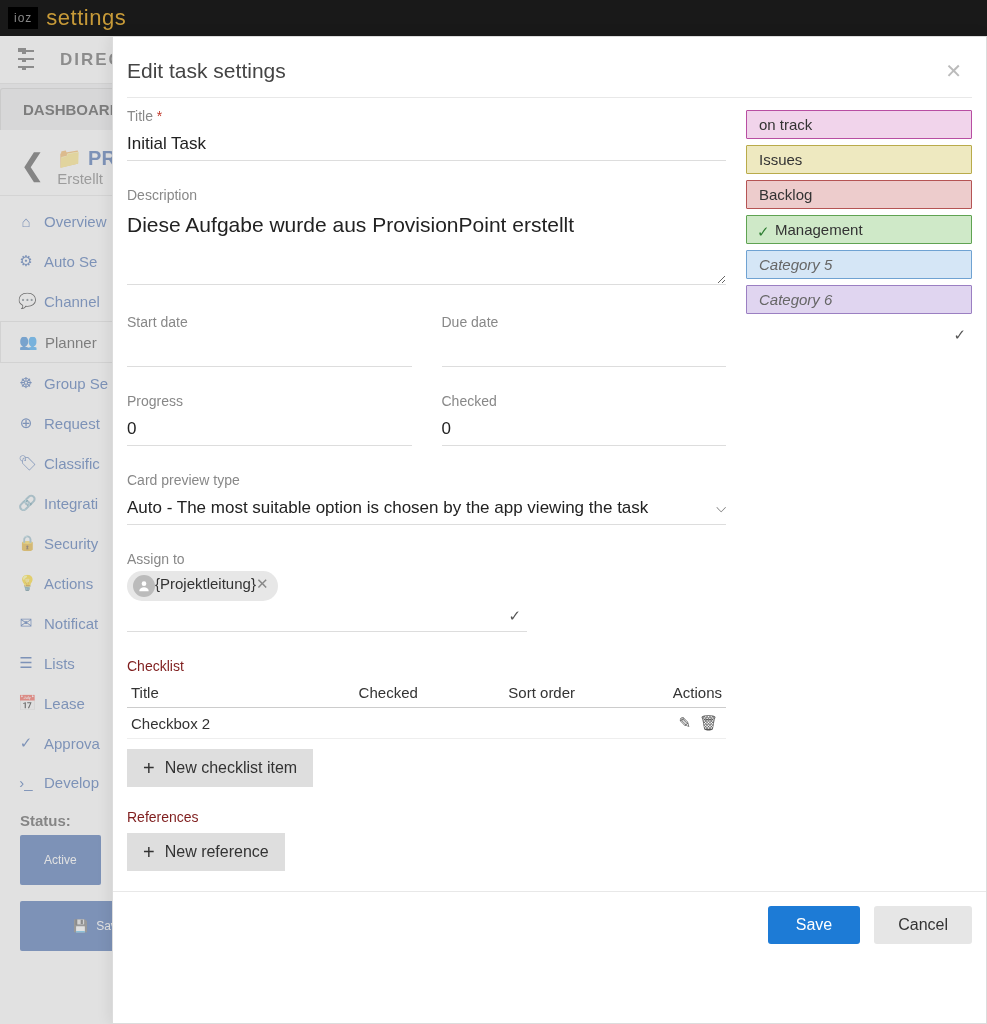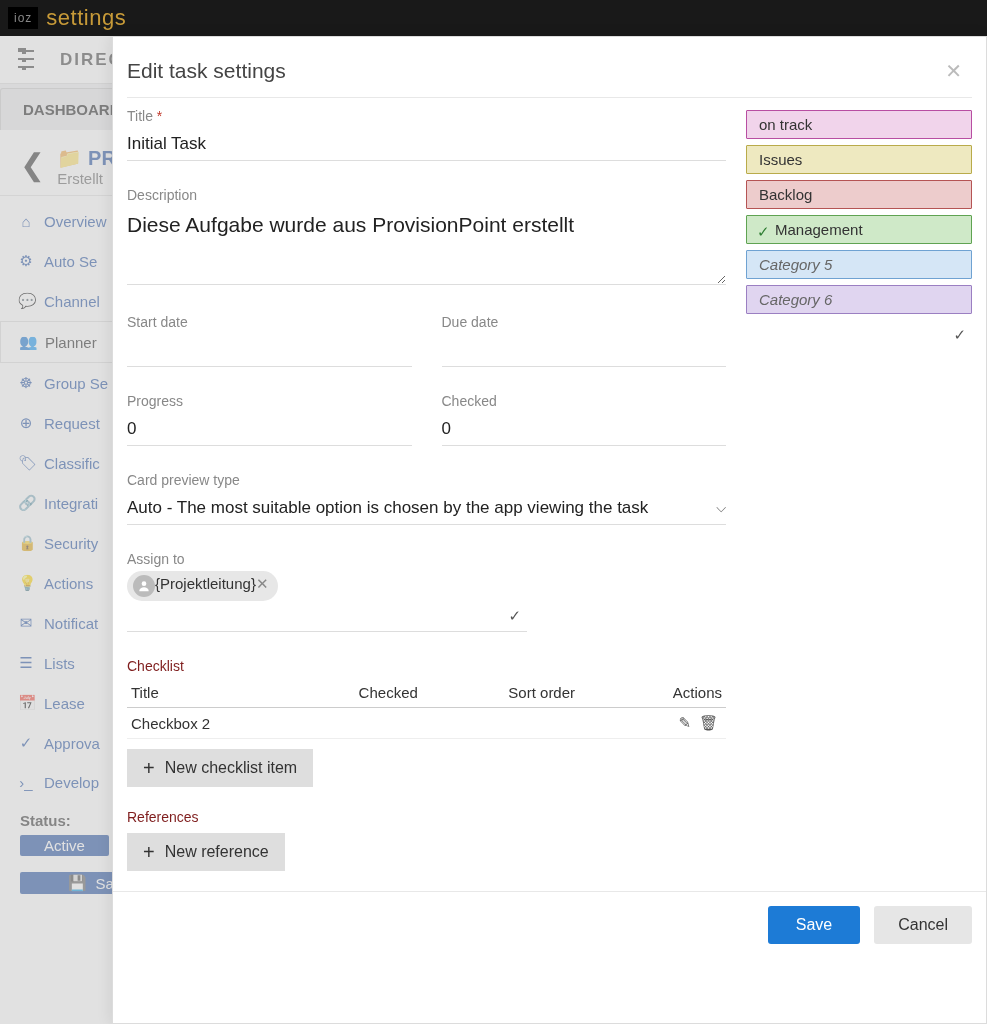--- a/index.html
+++ b/index.html
@@ -27,21 +27,21 @@
   .hdr-title { color:#2251a3; font-size:20px; font-weight:700;}
   .hdr-sub { color:#666; font-size:15px; }
 
   .sidebar { width: 210px; padding: 6px 0; }
   .side-item { display:flex; align-items:center; gap:10px; padding: 11px 18px; color:#2251a3; font-size:15px; cursor:pointer; }
   .side-item.active { color:#222; background:#fff; border:1px solid #ddd; border-right:none; }
   .side-item .icn { width:16px; text-align:center; color: currentColor; }
 
   .status-block { padding: 10px 20px; }
   .status-block .lbl { font-weight:700; }
-  .btn-blue { background:#2251a3; color:#fff; border:none; padding:2px 24px; font-size:15px; border-radius:2px; margin-top:6px; cursor:pointer; display:inline-flex; align-items:center; gap:8px;}
+  .btn-blue { background:#2251a3; color:#fff; border:none; padding:18px 24px; font-size:12px; border-radius:2px; margin-top:6px; cursor:pointer; display:inline-flex; align-items:center; gap:8px;}
   .btn-blue.wide { width: 150px; justify-content:center; margin-top:16px;}
 
   
   .scrim { position:absolute; inset:36px 0 0 0; background:rgba(200,200,200,.55); }
   .bg { position:absolute; inset:0; pointer-events:none; }
 
   .modal { position:absolute; left:112px; right:0; top:36px; bottom:0; background:#fff; border:1px solid #dcdcdc; box-shadow: -2px 0 14px rgba(0,0,0,.08); padding: 18px 0 0; overflow:auto;}
   .modal-inner { padding: 0 14px; }
   .modal-head { display:flex; align-items:center; justify-content:space-between; padding: 0 0 10px; }
   .modal-title { font-size:21px; color:#444; font-weight:400;}

